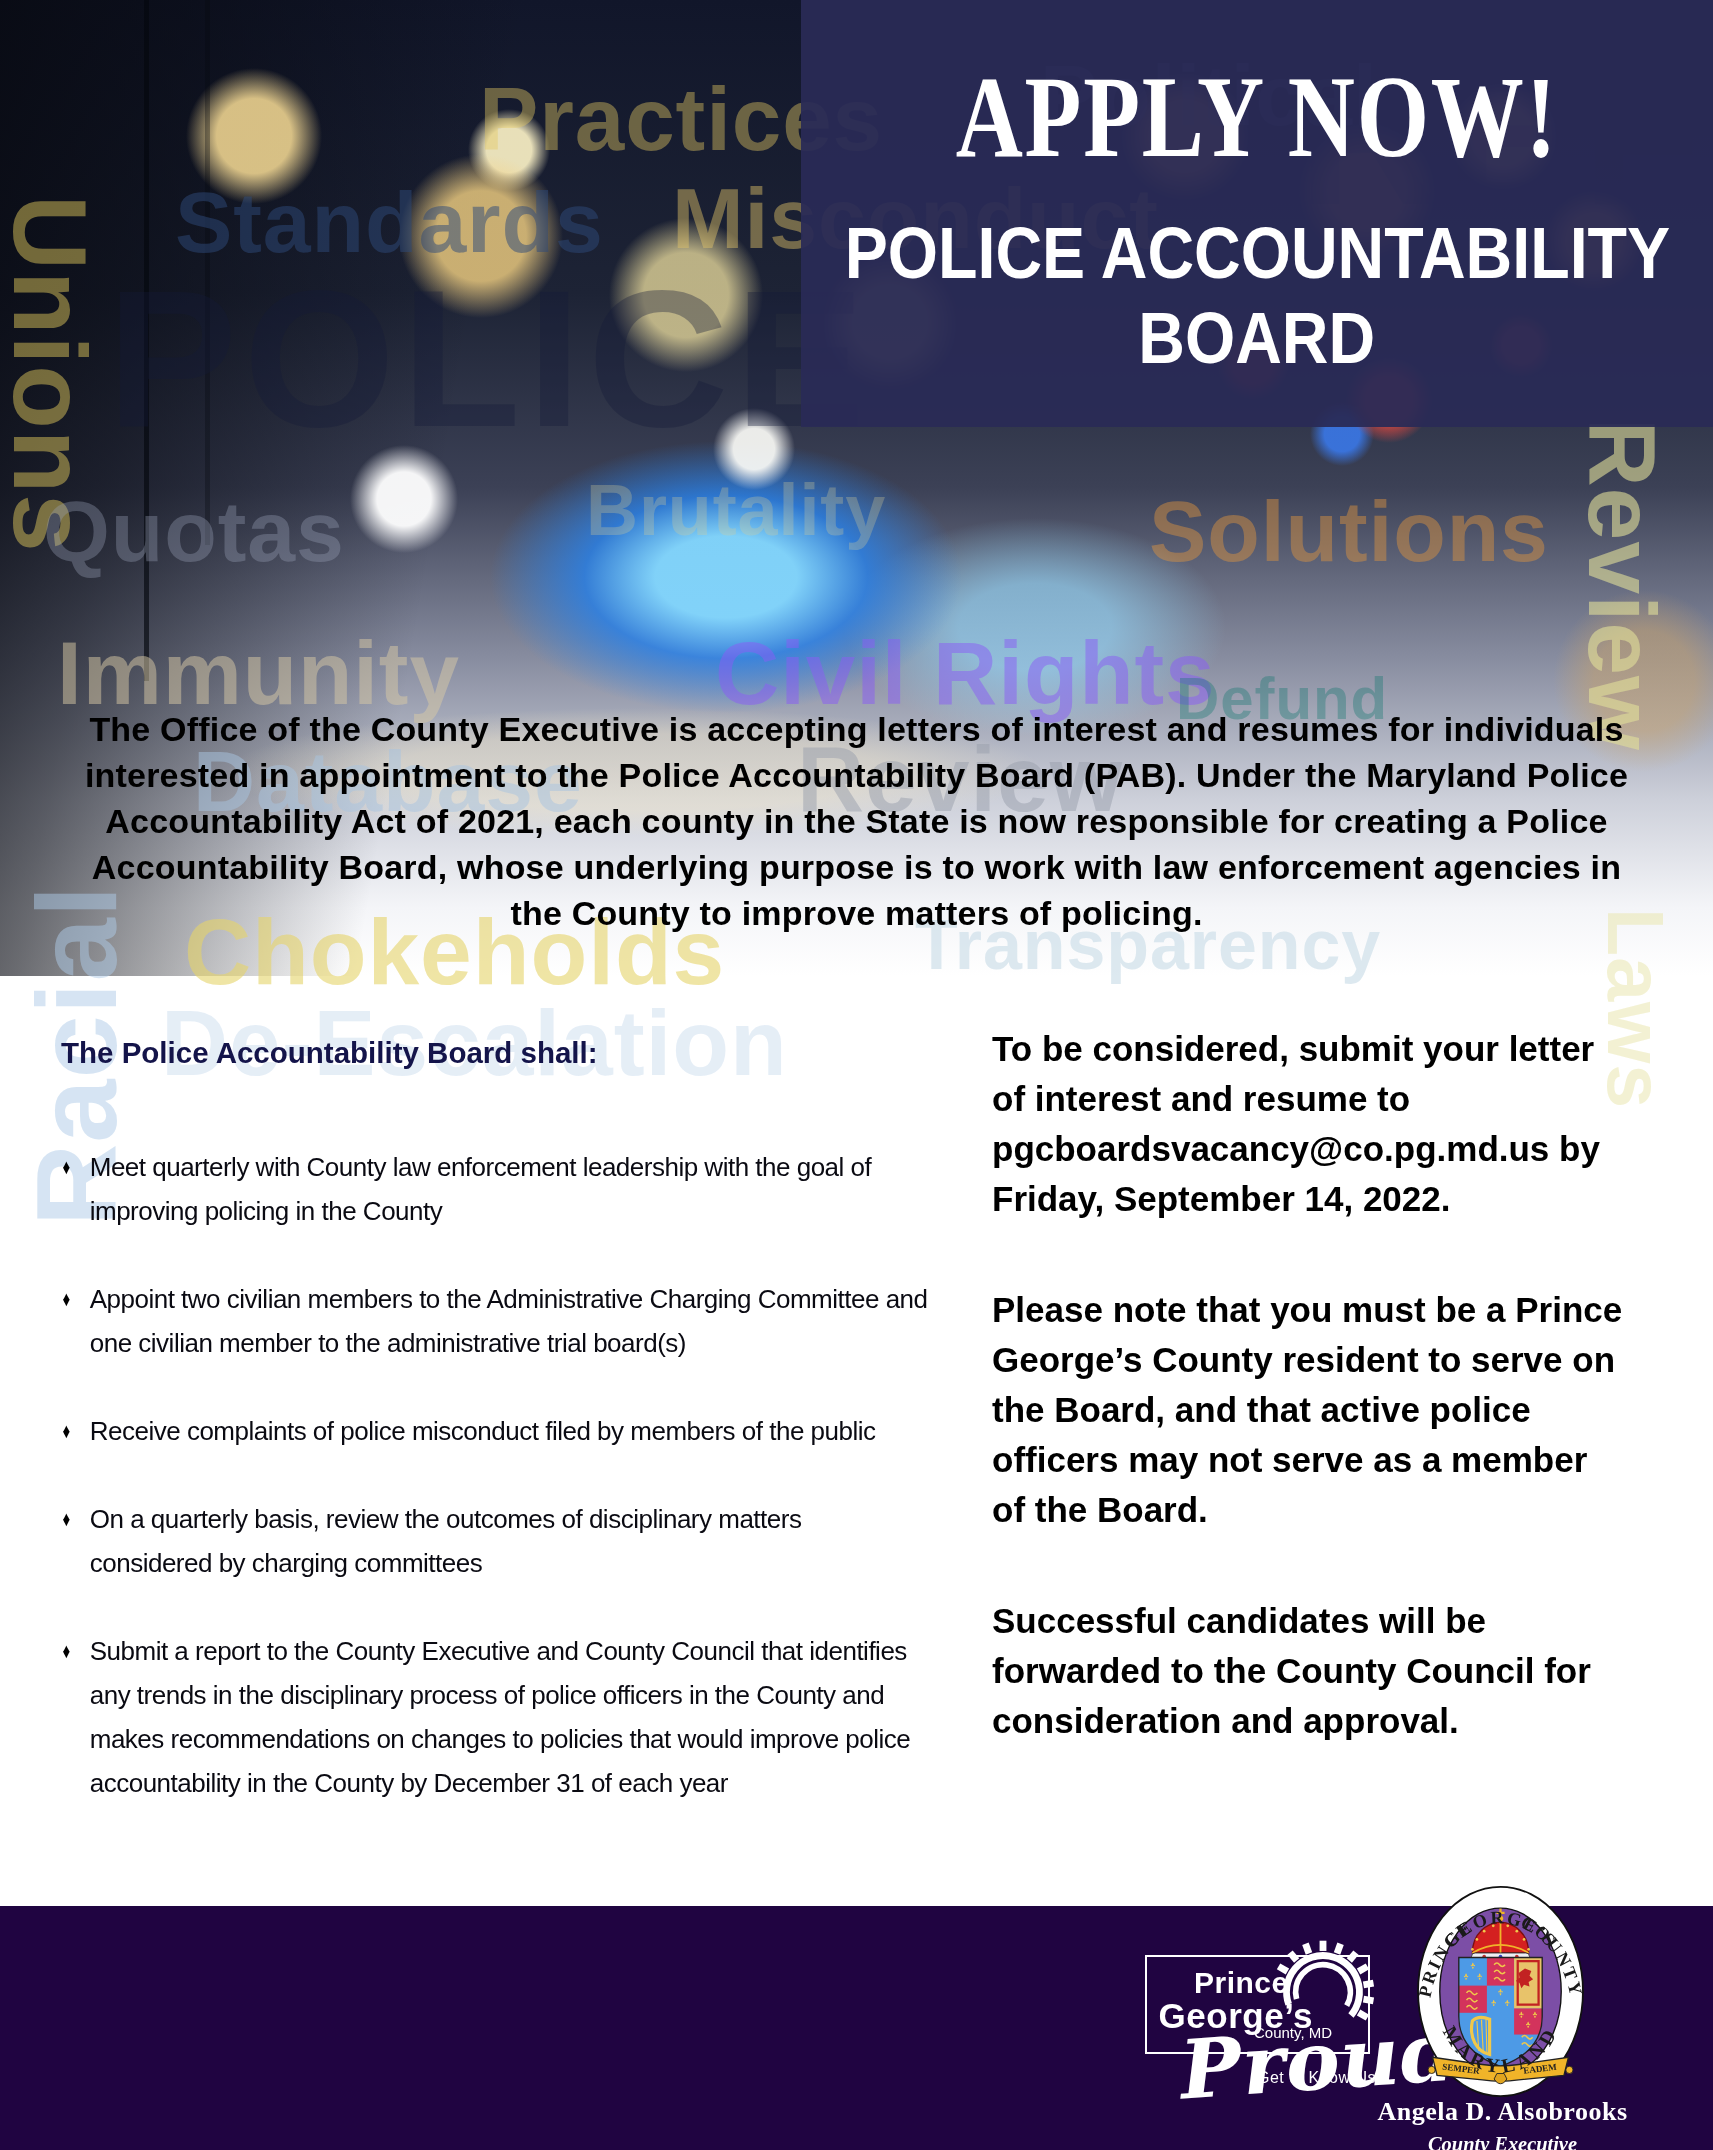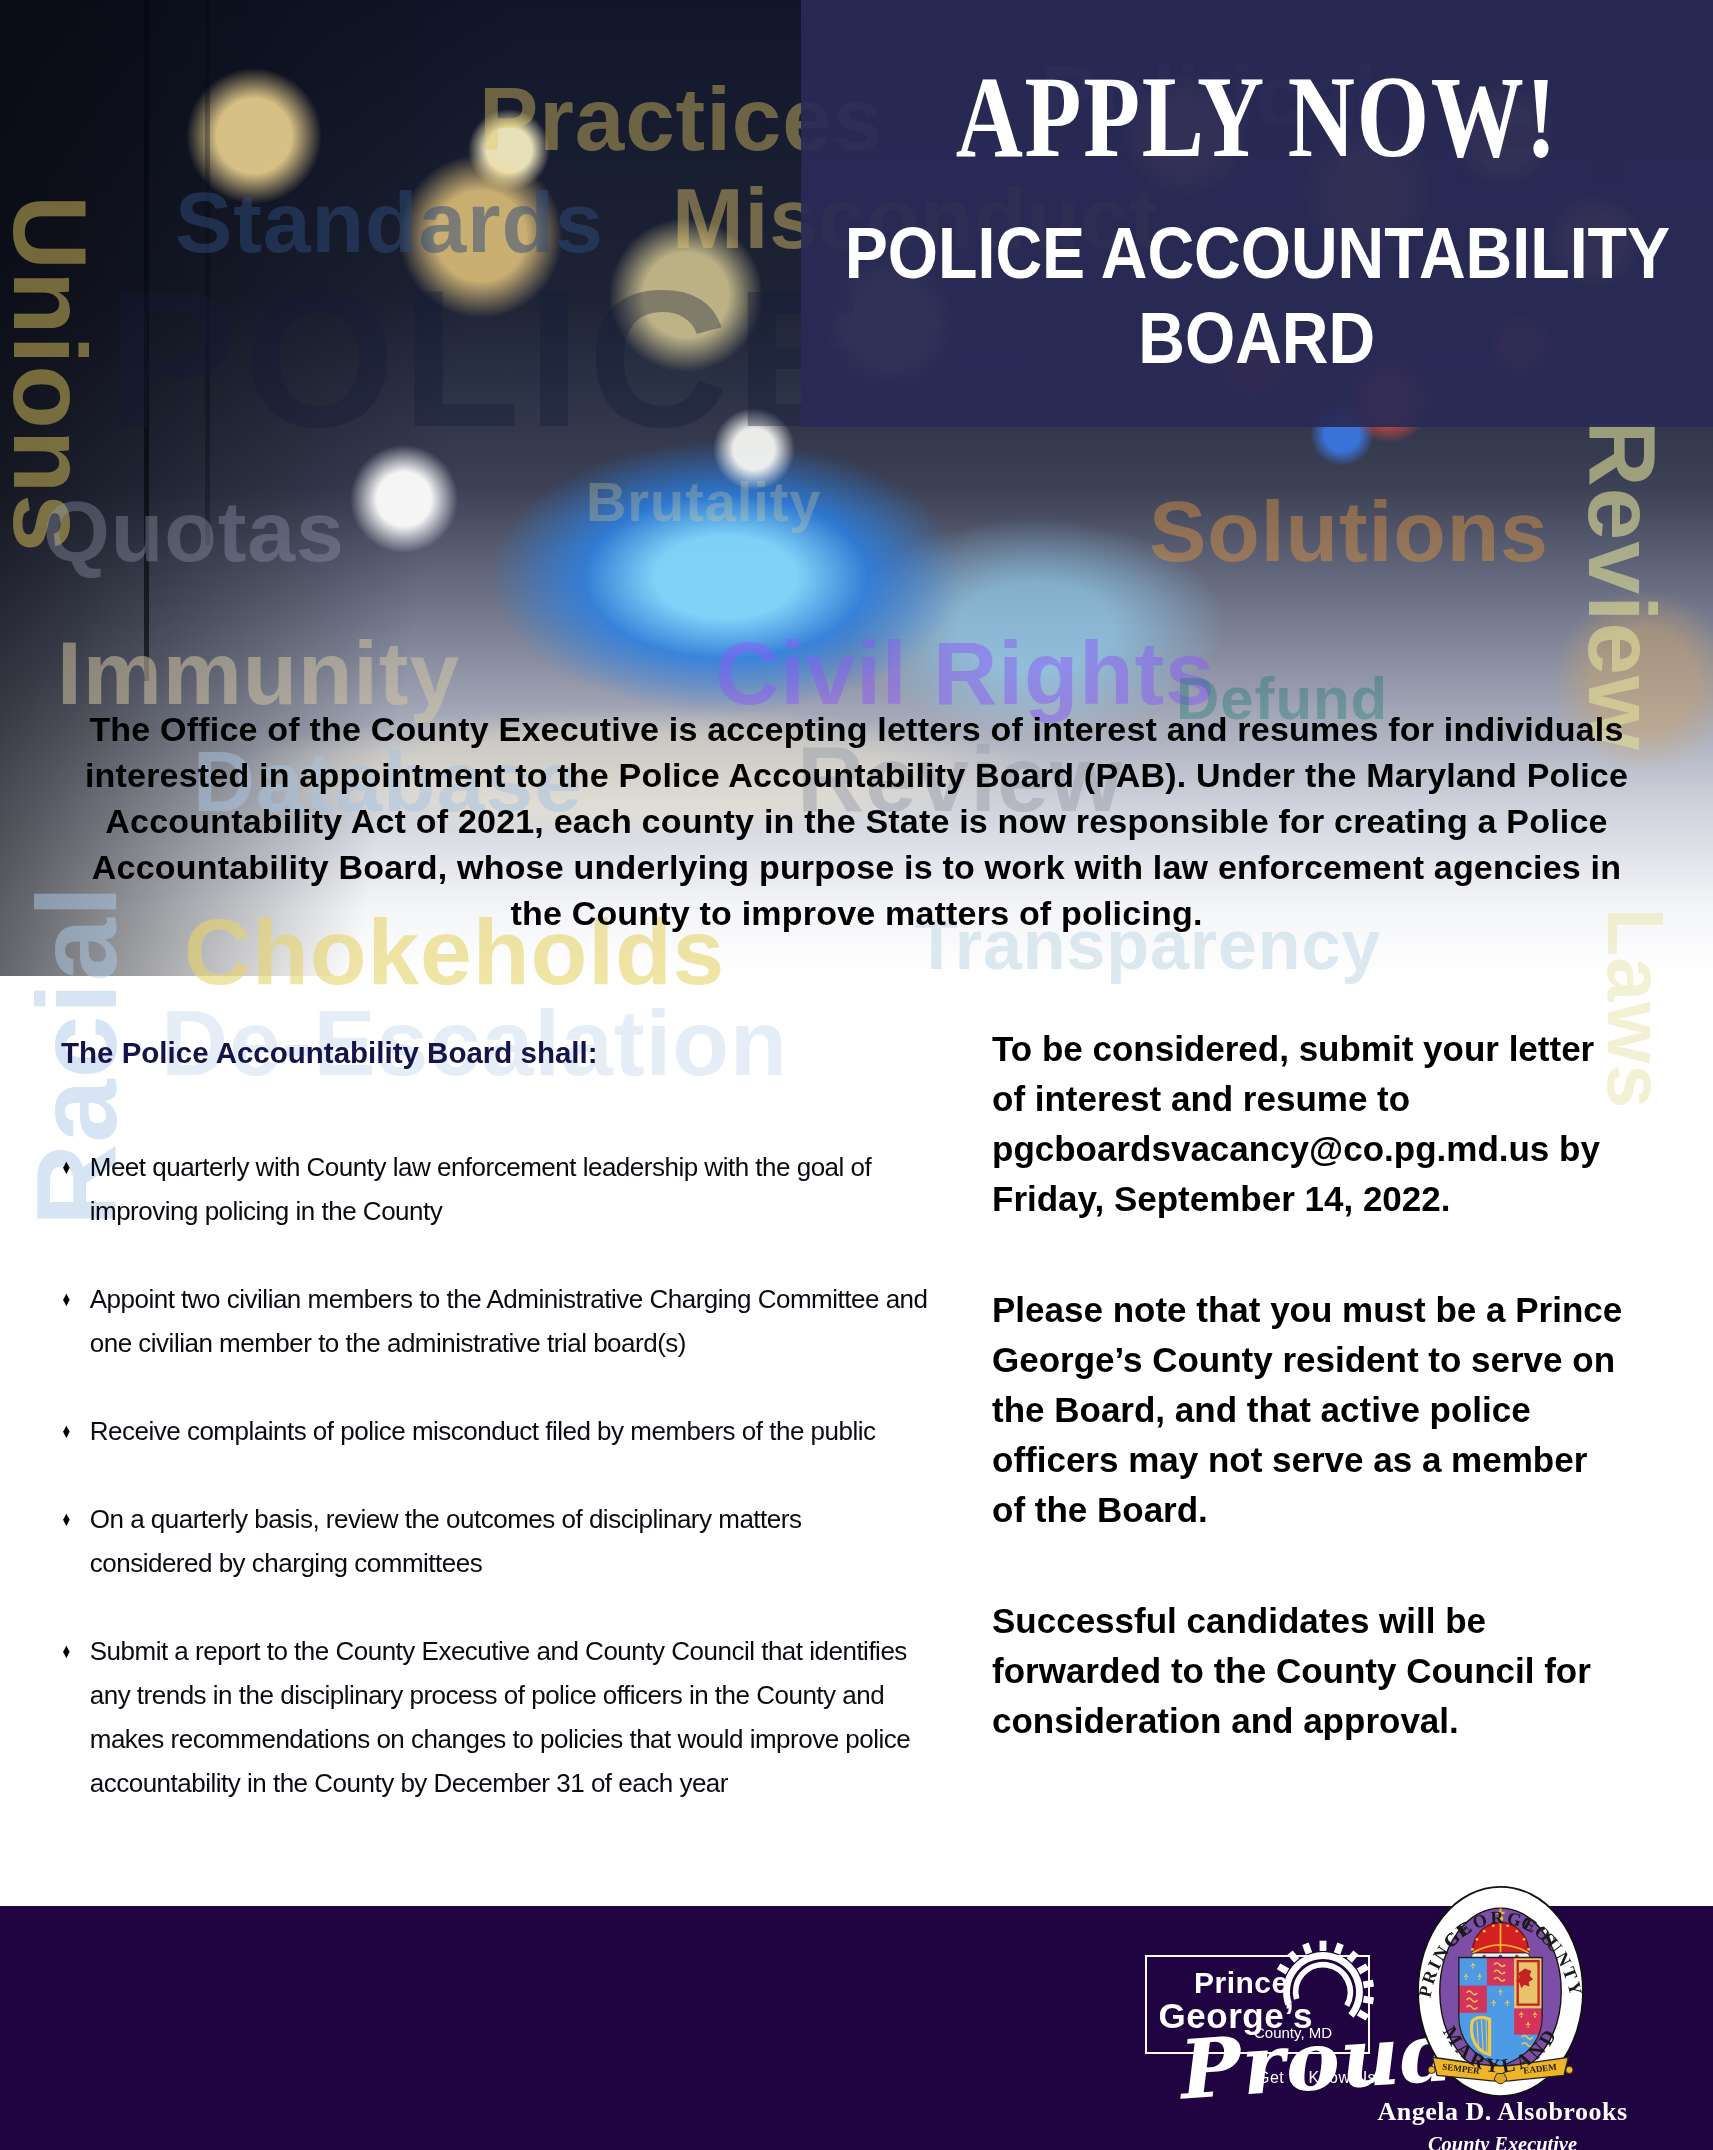--- a/index.html
+++ b/index.html
@@ -90,21 +90,21 @@
 
 <div class="wm-layer">
     <span class="wm" style="left: 479px; top: 75px; font-size: 89px; color: rgb(228, 201, 99); opacity: 0.42;">Practices</span>
     <span class="wm" style="left: 1040px; top: 52px; font-size: 86px; color: rgb(123, 127, 176); opacity: 0.3;">Political</span>
     <span class="wm" style="left: 175px; top: 179px; font-size: 86px; color: rgb(46, 74, 122); opacity: 0.5;">Standards</span>
     <span class="wm" style="left: 672px; top: 175px; font-size: 86px; color: rgb(226, 196, 105); opacity: 0.45;">Misconduct</span>
     <span class="wm" style="left: 102px; top: 195px; font-size: 104px; color: rgb(217, 194, 90); opacity: 0.5; transform: rotate(90deg);">Unions</span>
     <span class="wm" style="left: 107px; top: 261px; font-size: 195px; color: rgb(20, 26, 56); opacity: 0.35; letter-spacing: 6.4px;">POLICE</span>
     <span class="wm" style="left: 1298px; top: 39px; font-size: 195px; color: rgb(16, 20, 46); opacity: 0.15; letter-spacing: 6.4px;">REFORM</span>
     <span class="wm" style="left: 43px; top: 488px; font-size: 86px; color: rgb(154, 162, 184); opacity: 0.35;">Quotas</span>
-    <span class="wm" style="left: 586px; top: 474px; font-size: 56px; color: rgb(214, 205, 150); opacity: 0.3;">Brutality</span>
+    <span class="wm" style="left: 586px; top: 474px; font-size: 72px; color: rgb(214, 205, 150); opacity: 0.3;">Brutality</span>
     <span class="wm" style="left: 1149px; top: 488px; font-size: 86px; color: rgb(224, 149, 63); opacity: 0.45;">Solutions</span>
     <span class="wm" style="left: 57px; top: 629px; font-size: 89px; color: rgb(217, 202, 166); opacity: 0.5;">Immunity</span>
     <span class="wm" style="left: 715px; top: 629px; font-size: 89px; color: #8b5cf6; opacity: 0.5;">Civil Rights</span>
     <span class="wm" style="left: 1176px; top: 629px; font-size: 60px; color: #0f766e; opacity: 0.35; margin-top: 40px;">Defund</span>
     <span class="wm" style="left: 1669px; top: 418px; font-size: 95px; color: rgb(226, 224, 154); opacity: 0.6; transform: rotate(90deg);">Review</span>
     <span class="wm" style="left: 20.4px; top: 1226px; font-size: 114px; color: rgb(174, 203, 232); opacity: 0.5; transform: rotate(-90deg);">Racial</span>
     <span class="wm" style="left: 193px; top: 738px; font-size: 86px; color: rgb(168, 196, 224); opacity: 0.5;">Database</span>
     <span class="wm" style="left: 797px; top: 733px; font-size: 93px; color: rgb(154, 160, 173); opacity: 0.5;">Review</span>
     <span class="wm" style="left: 184px; top: 906px; font-size: 93px; color: rgb(230, 212, 106); opacity: 0.6;">Chokeholds</span>
     <span class="wm" style="left: 915px; top: 910px; font-size: 70px; color: rgb(207, 224, 234); opacity: 0.7;">Transparency</span>

